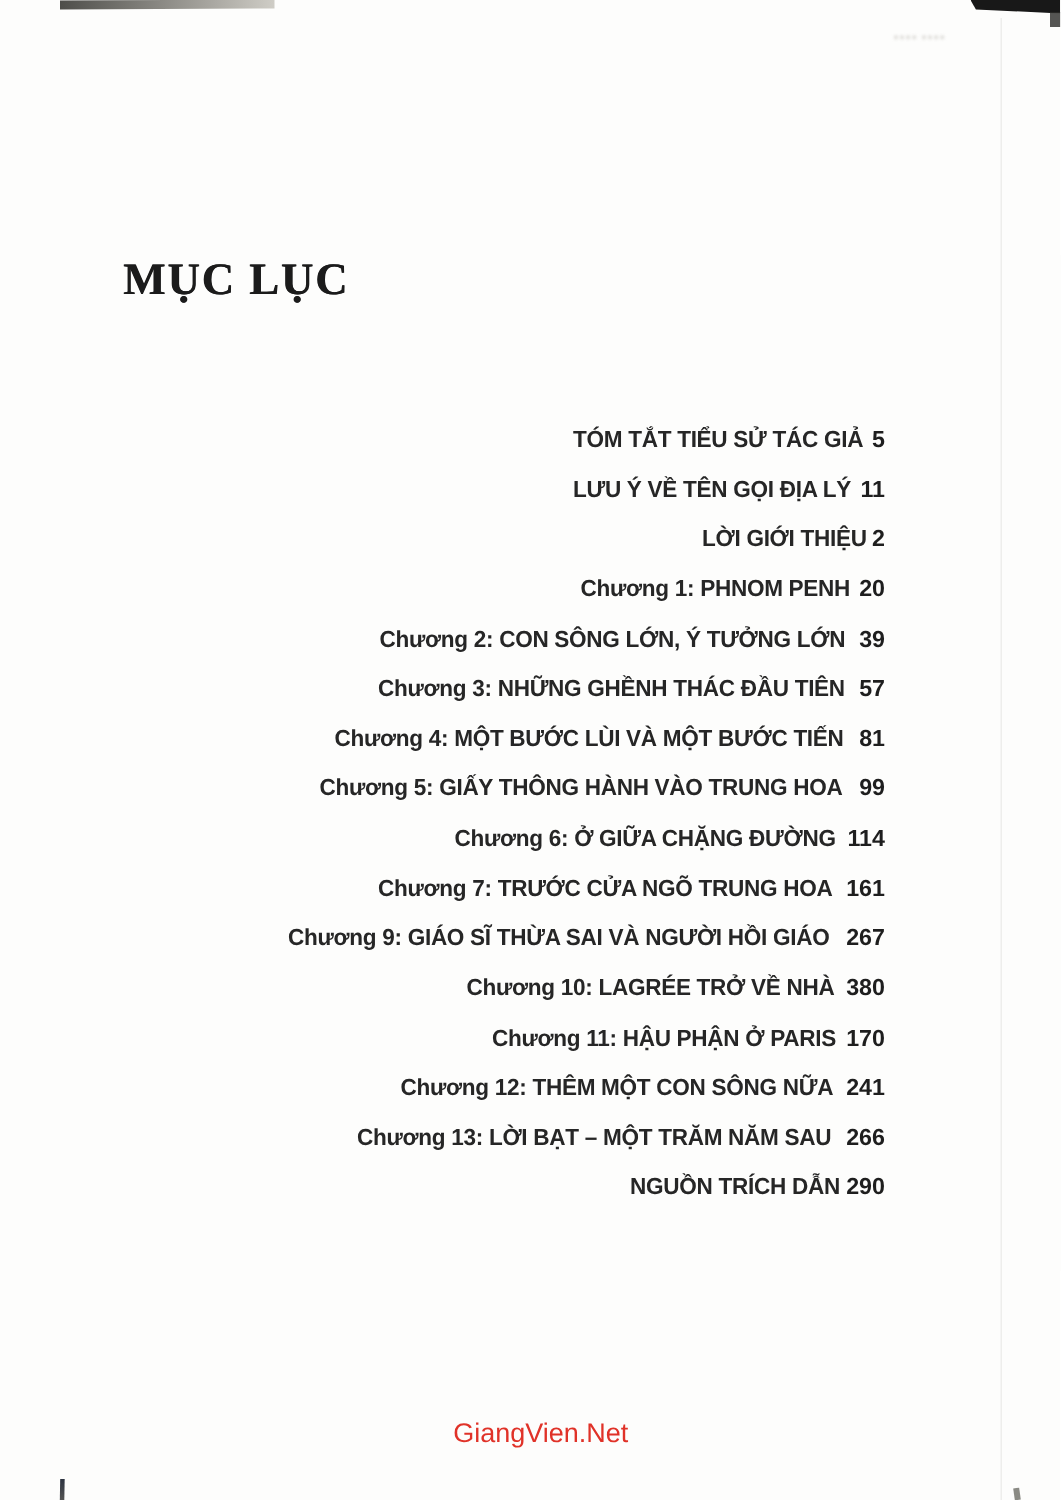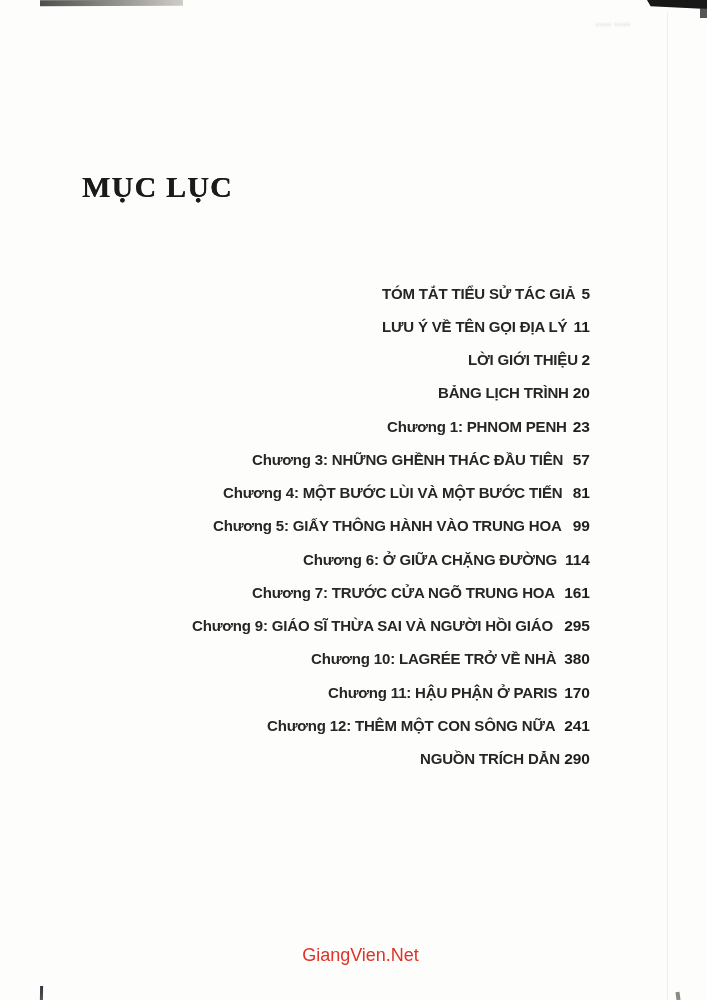--- a/index.html
+++ b/index.html
@@ -98,26 +98,26 @@
       </div>
       <div class="toc-row">
         <span class="toc-label">LƯU Ý VỀ TÊN GỌI ĐỊA LÝ</span>
         <span class="toc-page">11</span>
       </div>
       <div class="toc-row">
         <span class="toc-label">LỜI GIỚI THIỆU</span>
         <span class="toc-page">2</span>
       </div>
       <div class="toc-row">
-        <span class="toc-label">BẢNG LỊCH TRÌNH</span>
+        <span class="toc-label">Chương 1: PHNOM PENH</span>
         <span class="toc-page">20</span>
       </div>
       <div class="toc-row">
-        <span class="toc-label">Chương 1: PHNOM PENH</span>
-        <span class="toc-page">23</span>
+        <span class="toc-label">Chương 2: CON SÔNG LỚN, Ý TƯỞNG LỚN</span>
+        <span class="toc-page">39</span>
       </div>
       <div class="toc-row">
         <span class="toc-label">Chương 3: NHỮNG GHỀNH THÁC ĐẦU TIÊN</span>
         <span class="toc-page">57</span>
       </div>
       <div class="toc-row">
         <span class="toc-label">Chương 4: MỘT BƯỚC LÙI VÀ MỘT BƯỚC TIẾN</span>
         <span class="toc-page">81</span>
       </div>
       <div class="toc-row">
@@ -127,35 +127,39 @@
       <div class="toc-row">
         <span class="toc-label">Chương 6: Ở GIỮA CHẶNG ĐƯỜNG</span>
         <span class="toc-page">114</span>
       </div>
       <div class="toc-row">
         <span class="toc-label">Chương 7: TRƯỚC CỬA NGÕ TRUNG HOA</span>
         <span class="toc-page">161</span>
       </div>
       <div class="toc-row">
         <span class="toc-label">Chương 9: GIÁO SĨ THỪA SAI VÀ NGƯỜI HỒI GIÁO</span>
-        <span class="toc-page">295</span>
+        <span class="toc-page">267</span>
       </div>
       <div class="toc-row">
         <span class="toc-label">Chương 10: LAGRÉE TRỞ VỀ NHÀ</span>
         <span class="toc-page">380</span>
       </div>
       <div class="toc-row">
         <span class="toc-label">Chương 11: HẬU PHẬN Ở PARIS</span>
         <span class="toc-page">170</span>
       </div>
       <div class="toc-row">
         <span class="toc-label">Chương 12: THÊM MỘT CON SÔNG NỮA</span>
         <span class="toc-page">241</span>
       </div>
       <div class="toc-row">
+        <span class="toc-label">Chương 13: LỜI BẠT – MỘT TRĂM NĂM SAU</span>
+        <span class="toc-page">266</span>
+      </div>
+      <div class="toc-row">
         <span class="toc-label">NGUỒN TRÍCH DẪN</span>
         <span class="toc-page">290</span>
       </div>
     </div>
 
   <div class="watermark" style="color: rgb(224, 50, 40);">GiangVien.Net</div>
 
 </div>
 
 </body></html>

